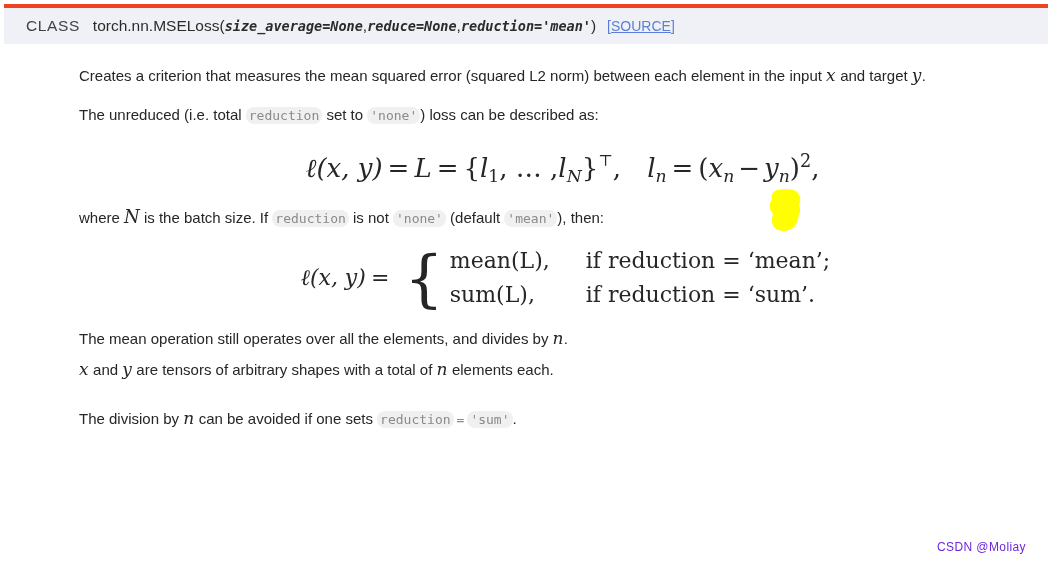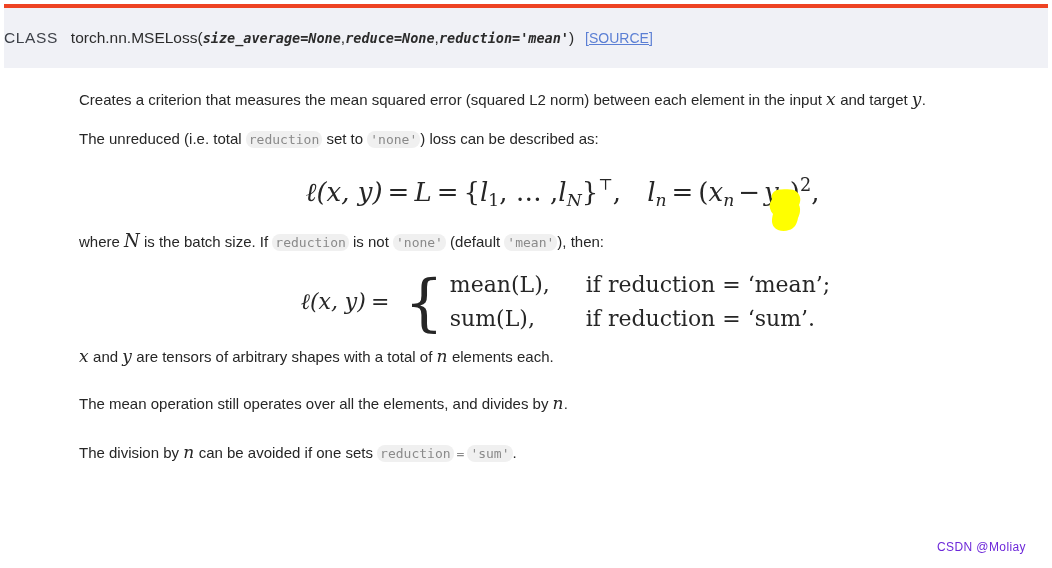--- a/index.html
+++ b/index.html
@@ -22,24 +22,24 @@
   .top-rule {
     height: 4px;
     background: #ee4323;
     margin: 0 4px 0 4px;
   }
 
   
   .sig-header {
     background: #f0f1f6;
     margin: 0 4px;
-    height: 60px;
+    height: 36px;
     display: flex;
     align-items: center;
-    padding-left: 0;
+    padding-left: 22px;
     box-sizing: border-box;
     white-space: nowrap;
   }
   .sig-class-tag {
     font-size: 15.5px;
     color: #3d4148;
     letter-spacing: .6px;
     margin-right: 13px;
   }
   .sig-name {
@@ -219,23 +219,23 @@
     <span class="lhs"><span class="it">ℓ</span><span class="it">(x, y)</span><span class="op">=</span></span>
     <span class="brace">{</span>
     <span class="cases">
       <span>mean(L),</span>
       <span>if reduction = ‘mean’;</span>
       <span>sum(L),</span>
       <span>if reduction = ‘sum’.</span>
     </span>
   </div>
 
+  <p class="para tight" style="margin-top:16px"><span>The mean operation still operates over all the elements, and divides by </span><span class="mv">n</span><span>.</span></p>
+
   <p class="para tight"><span class="mv">x</span><span> and </span><span class="mv">y</span><span> are tensors of arbitrary shapes with a total of </span><span class="mv">n</span><span> elements each.</span></p>
-
-  <p class="para tight" style="margin-top:16px"><span>The mean operation still operates over all the elements, and divides by </span><span class="mv">n</span><span>.</span></p>
 
   <p class="para tight" style="margin-top:18px"><span>The division by </span><span class="mv">n</span><span> can be avoided if one sets </span><code class="inl">reduction</code><code class="inl" style="background:transparent">=</code><code class="inl">'sum'</code><span>.</span></p>
 
 </div>
 
 <svg class="hl-blob" viewBox="0 0 36 46">
   <path d="M6,11 C4,6 9,1 15,1.5 C21,1 28,0.5 31,4 C35,8 35,13 33,17
            C35,21 34,26 32,30 C31,36 28,41 23,42 C18,44 11,43 8,39
            C5,35 6,30 7,26 C4,23 3,18 4,15 Z" fill="#ffff00"></path>
 </svg>

